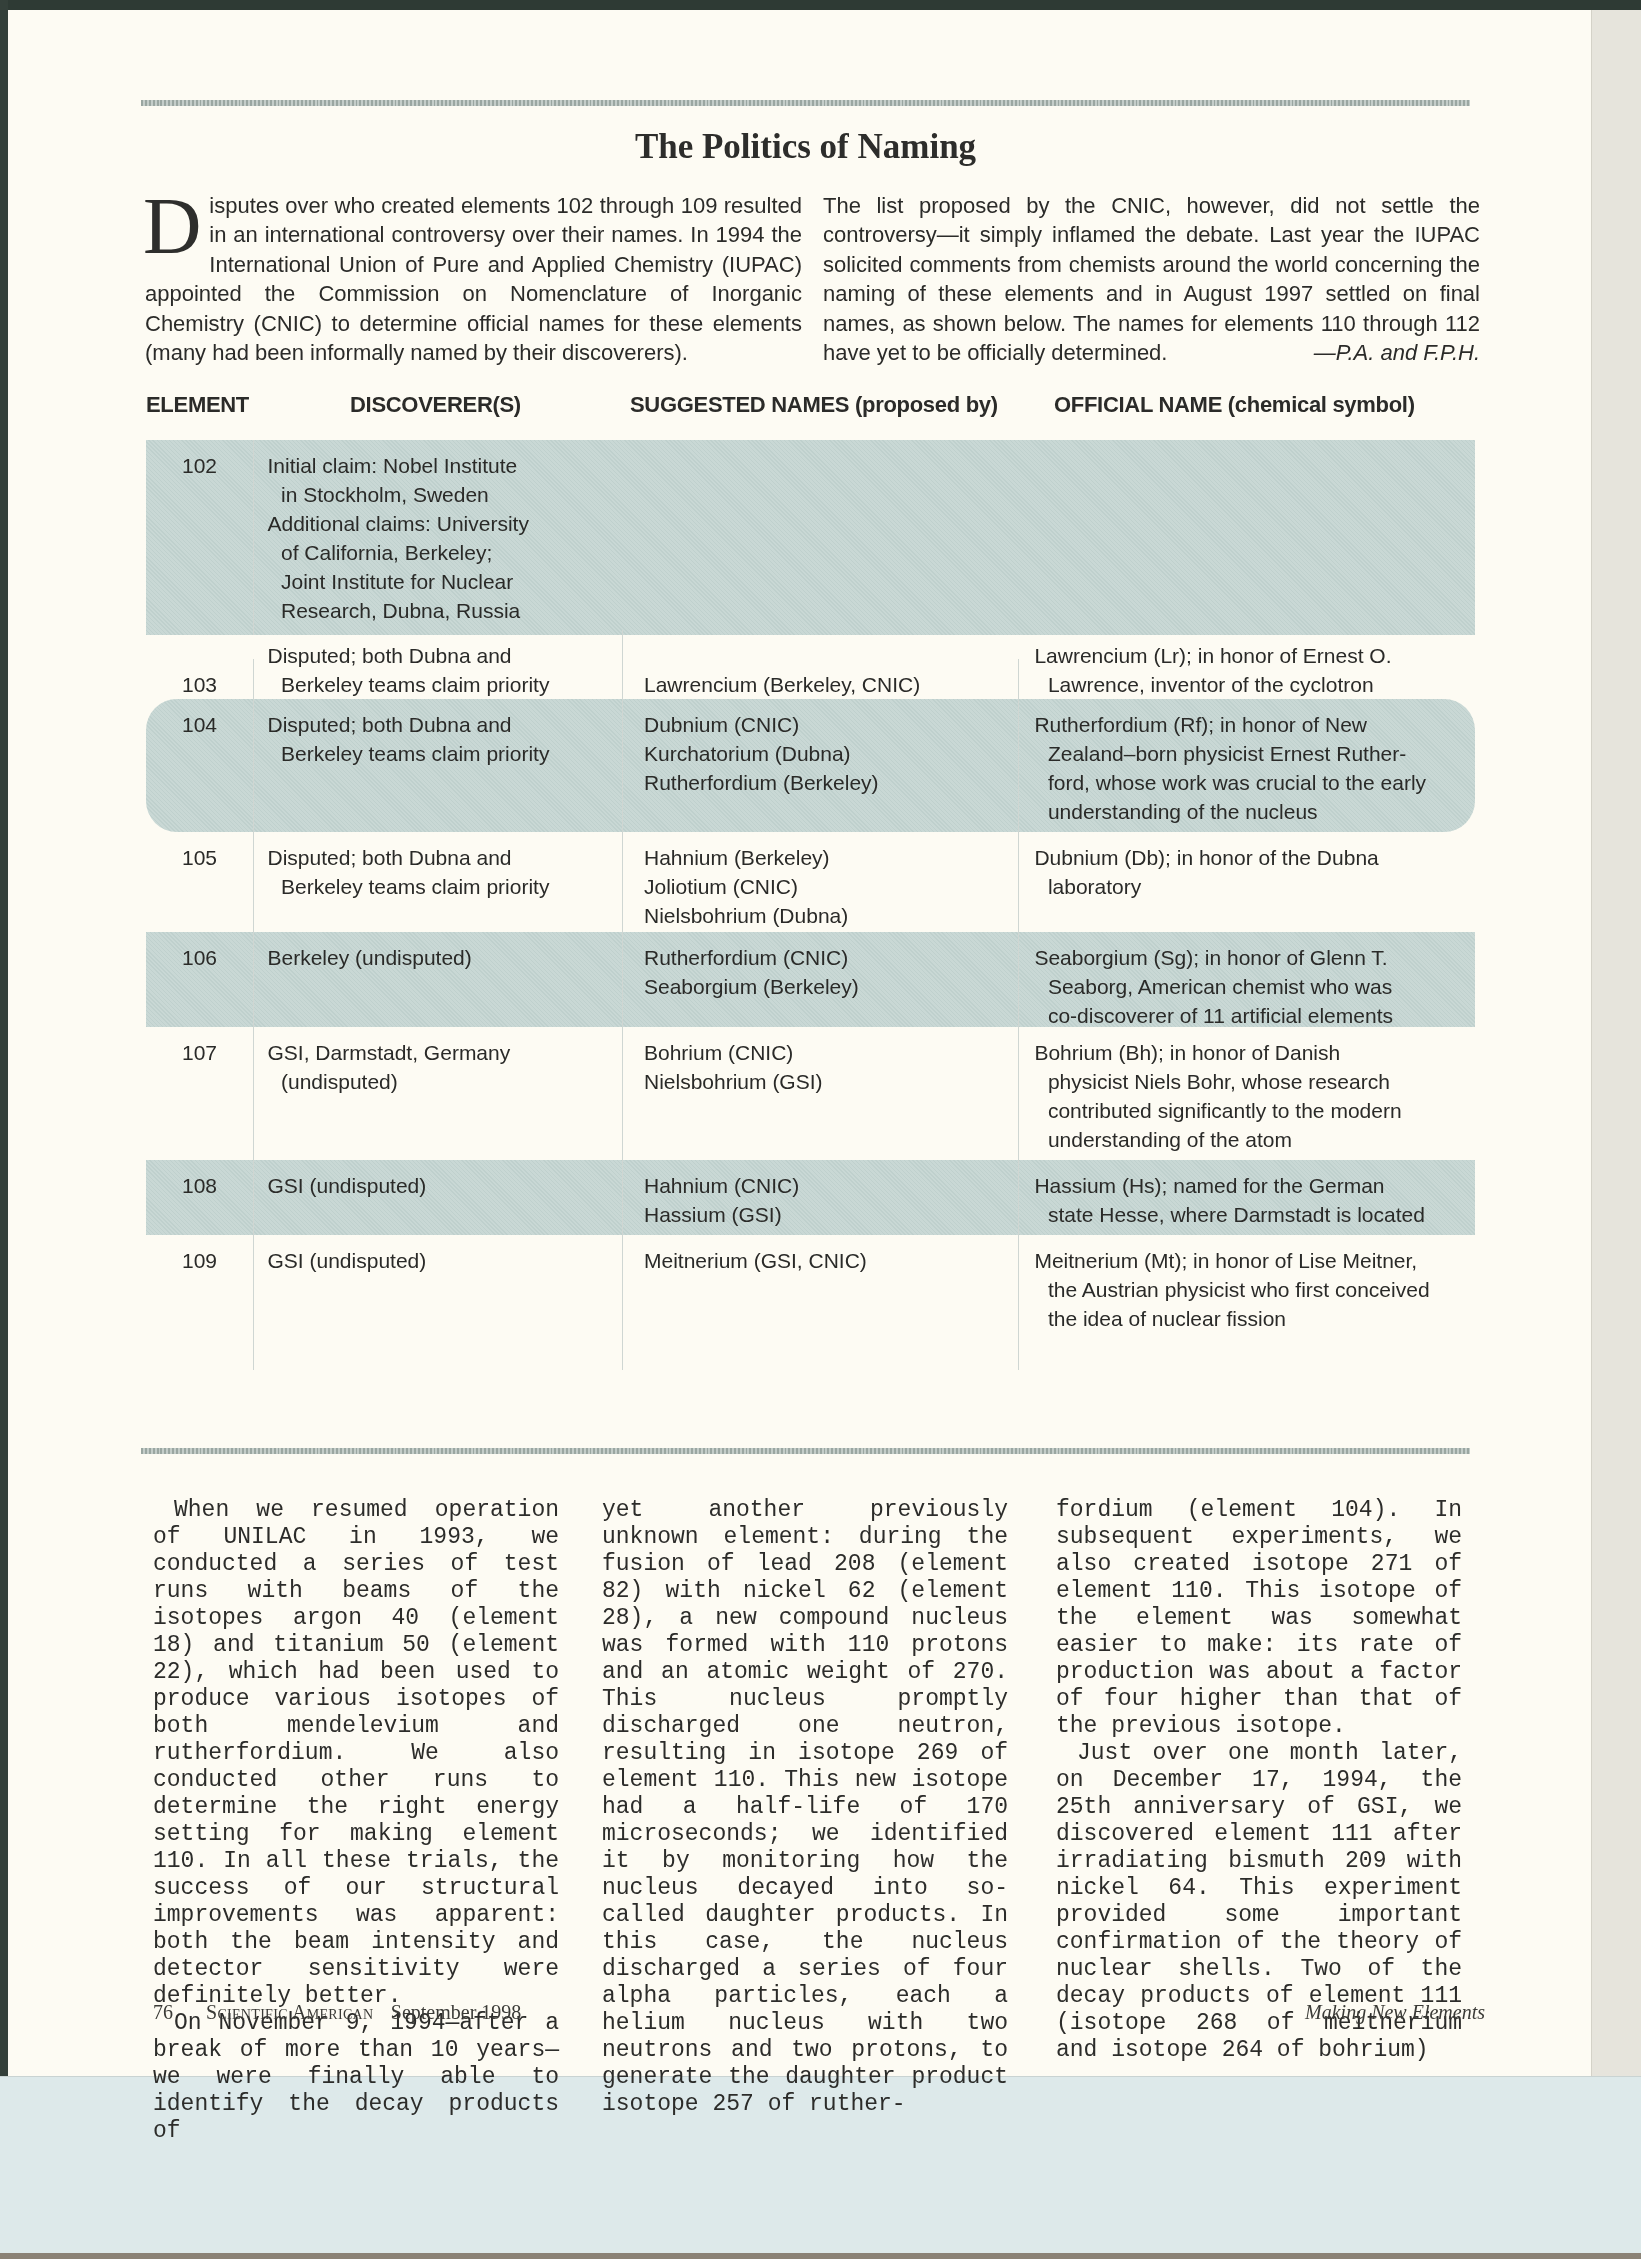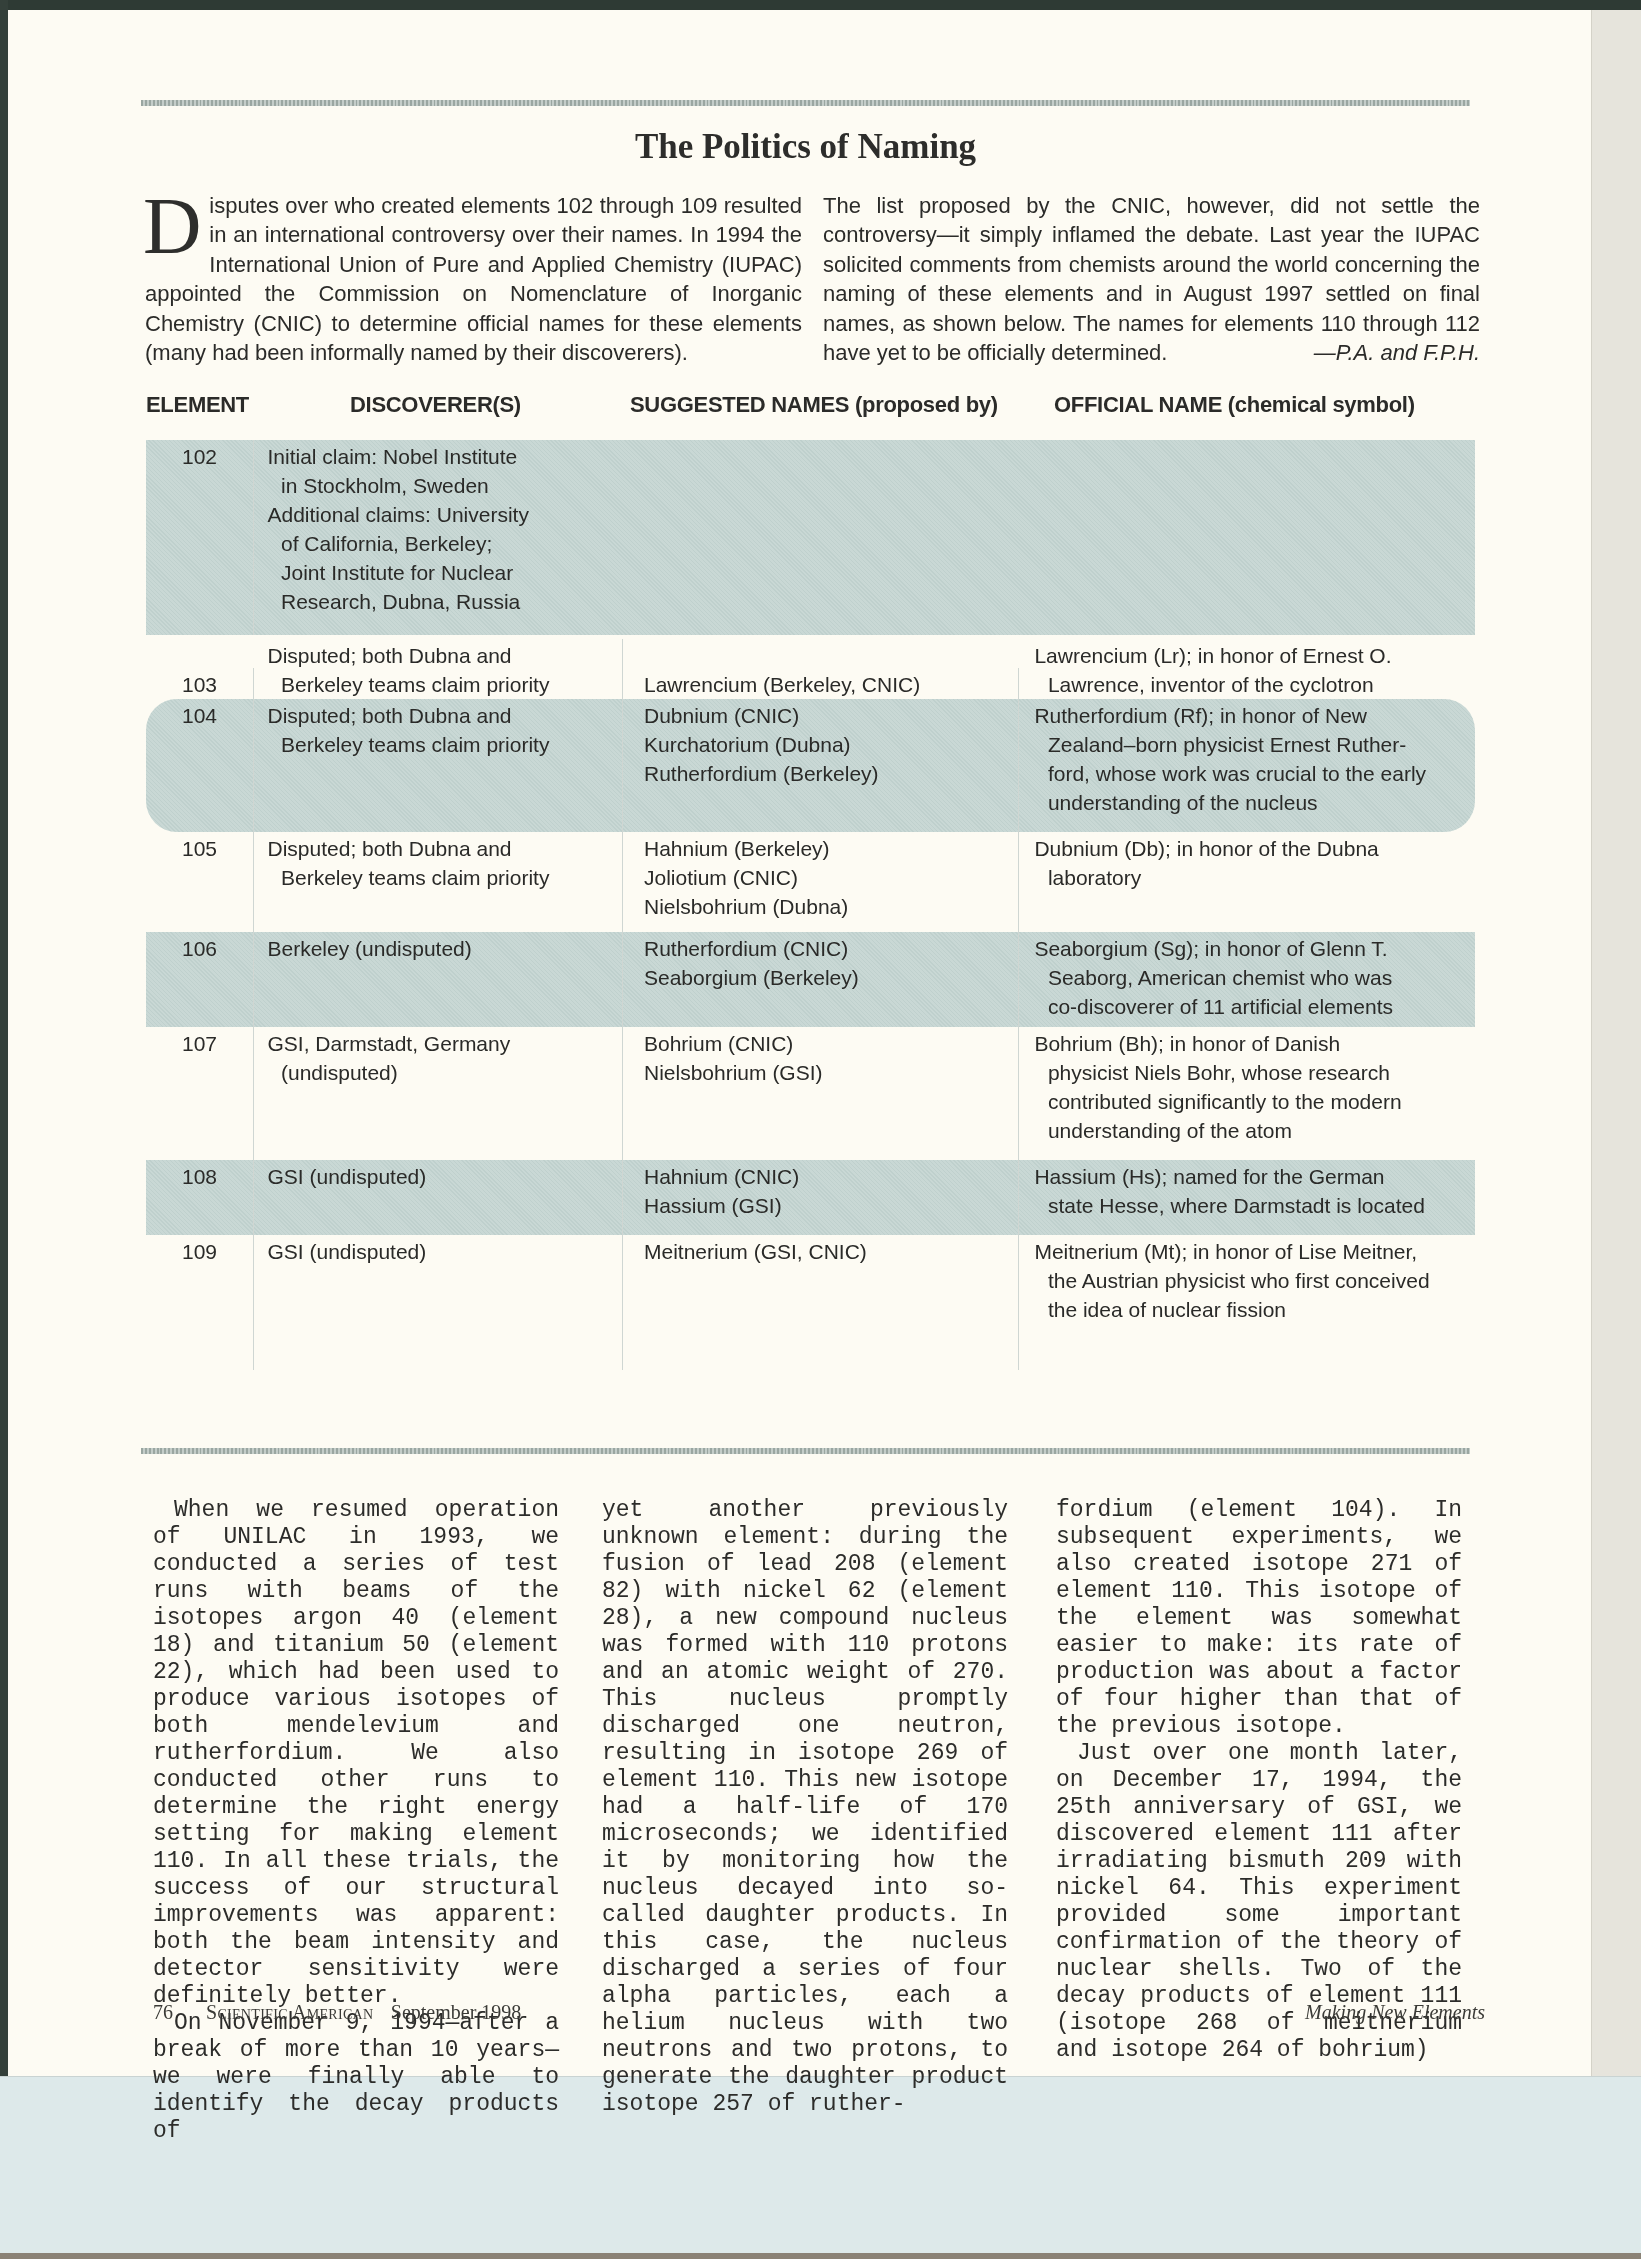--- a/index.html
+++ b/index.html
@@ -61,21 +61,21 @@
   .th-sugg { left: 630px; }
   .th-off { left: 1054px; }
 
   .table { position: absolute; left: 146px; top: 440px; width: 1329px; }
   .trow { display: flex; position: relative; }
   .trow.shade {
     background: repeating-linear-gradient(45deg, #bfd0cd 0 1px, #c9d8d5 1px 2.9px);
   }
   .cell {
     font-family: "Liberation Sans", sans-serif; font-size: 21px; line-height: 29px;
-    color: #2a2a28; padding-top: 2px; border-right: 1px solid #cfd6d2;
+    color: #2a2a28; padding-top: 11px; border-right: 1px solid #cfd6d2;
   }
   .cell:last-child { border-right: none; }
   .c-el { width: 108px; text-align: center; }
   .c-disc { width: 369px; padding-left: 13.5px; }
   .c-sugg { width: 396px; padding-left: 21px; }
   .c-off { width: 456px; padding-left: 15.4px; }
   .line { display: block; white-space: nowrap; }
   .line.indent { padding-left: 13.5px; }
 
   .body-col {

